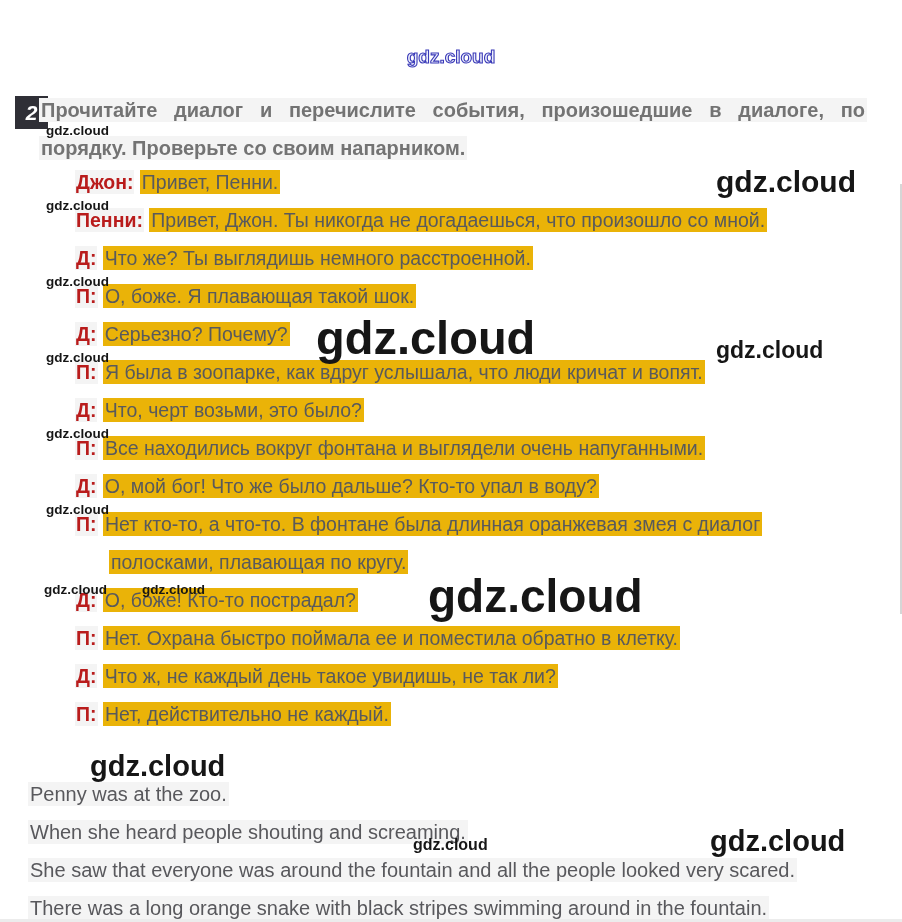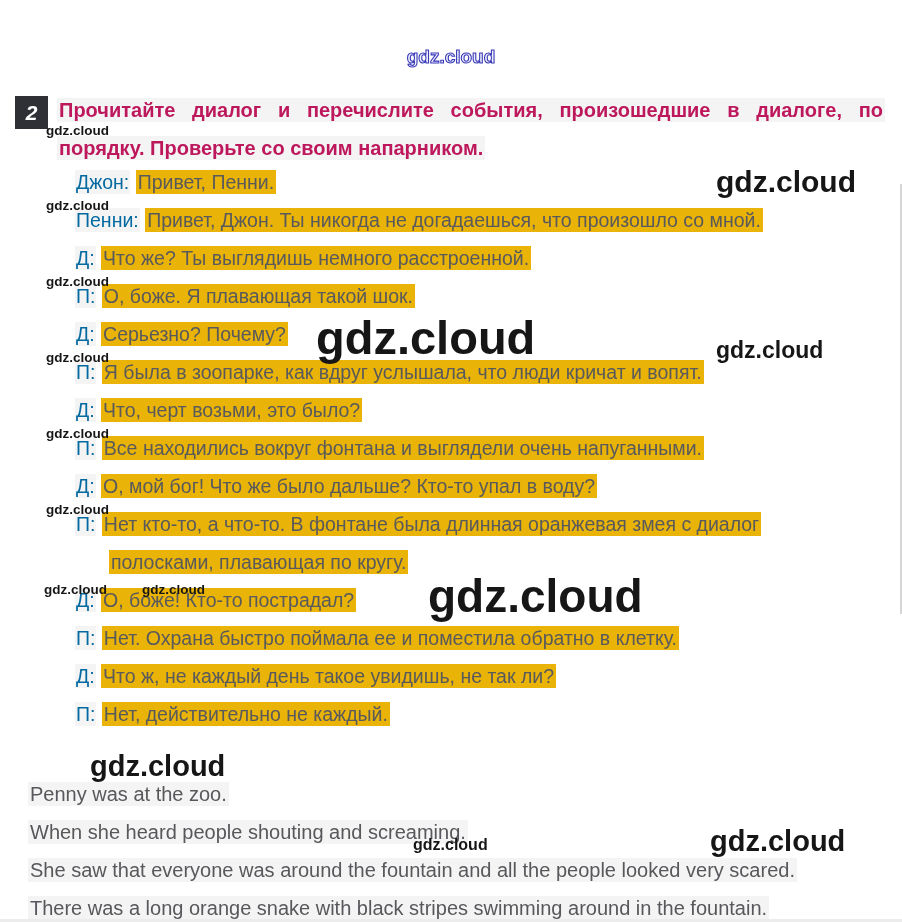--- a/index.html
+++ b/index.html
@@ -5,30 +5,30 @@
   html,body{margin:0;padding:0;background:#ffffff;}
   body{width:902px;height:922px;position:relative;overflow:hidden;
        font-family:"Liberation Sans","DejaVu Sans",sans-serif;}
 
   .page{position:absolute;inset:0;background:#ffffff;margin-top:44px;}
 
   
   .badge{position:absolute;left:15px;top:52px;width:33px;height:33px;
          background:#2f2f36;color:#ffffff;font-size:21px;font-weight:bold;
          font-style:italic;display:flex;align-items:center;justify-content:center;}
-  .title{position:absolute;left:57px;top:47px;width:828px;
-         font-size:20px;font-weight:bold;color:#be185d;line-height:38px;}
+  .title{position:absolute;left:39px;top:47px;width:828px;
+         font-size:20px;font-weight:bold;color:#737373;line-height:38px;}
   .title .tl1{text-align:justify;text-align-last:justify;}
   .title .tline span{background:#f4f4f4;padding:1px 2px;}
 
   
   .dialog{position:absolute;left:75px;top:119px;width:815px;
           font-size:19.5px;line-height:38px;color:#595a5c;}
   .dline{padding-left:34px;text-indent:-34px;white-space:normal;}
-  .spk{font-weight:normal;color:#0369a1;background:#f4f4f4;padding:1px 1px;}
+  .spk{font-weight:bold;color:#b91c1c;background:#f4f4f4;padding:1px 1px;}
   .txt,.txt2{background:#eab308;padding:1px 2px;box-decoration-break:clone;}
 
   
   .answers{position:absolute;left:28px;top:731px;width:860px;
            font-size:20px;line-height:38px;color:#58585c;}
   .aline span{background:#f4f4f4;padding:1px 2px;}
 
   
   .wm{position:absolute;font-weight:bold;color:#161616;white-space:nowrap;}
   .wm-top{top:2px;left:50%;transform:translateX(-50%);font-size:19px;

